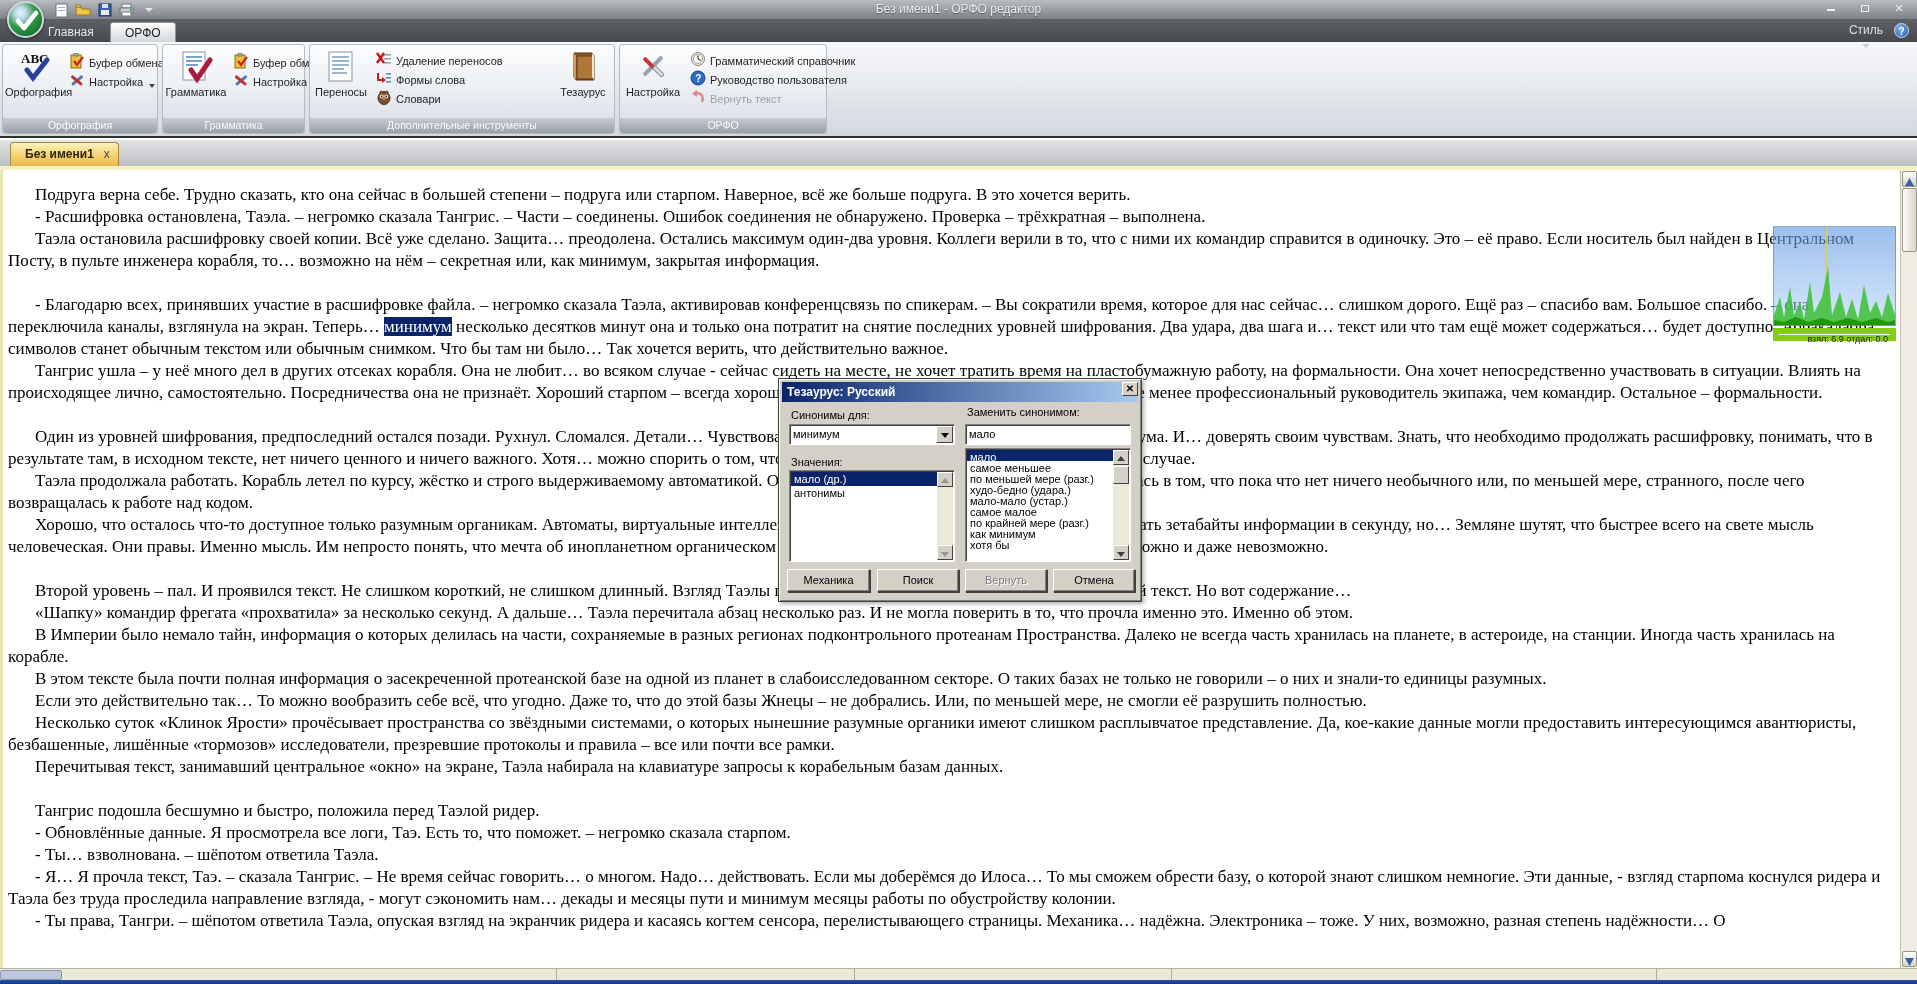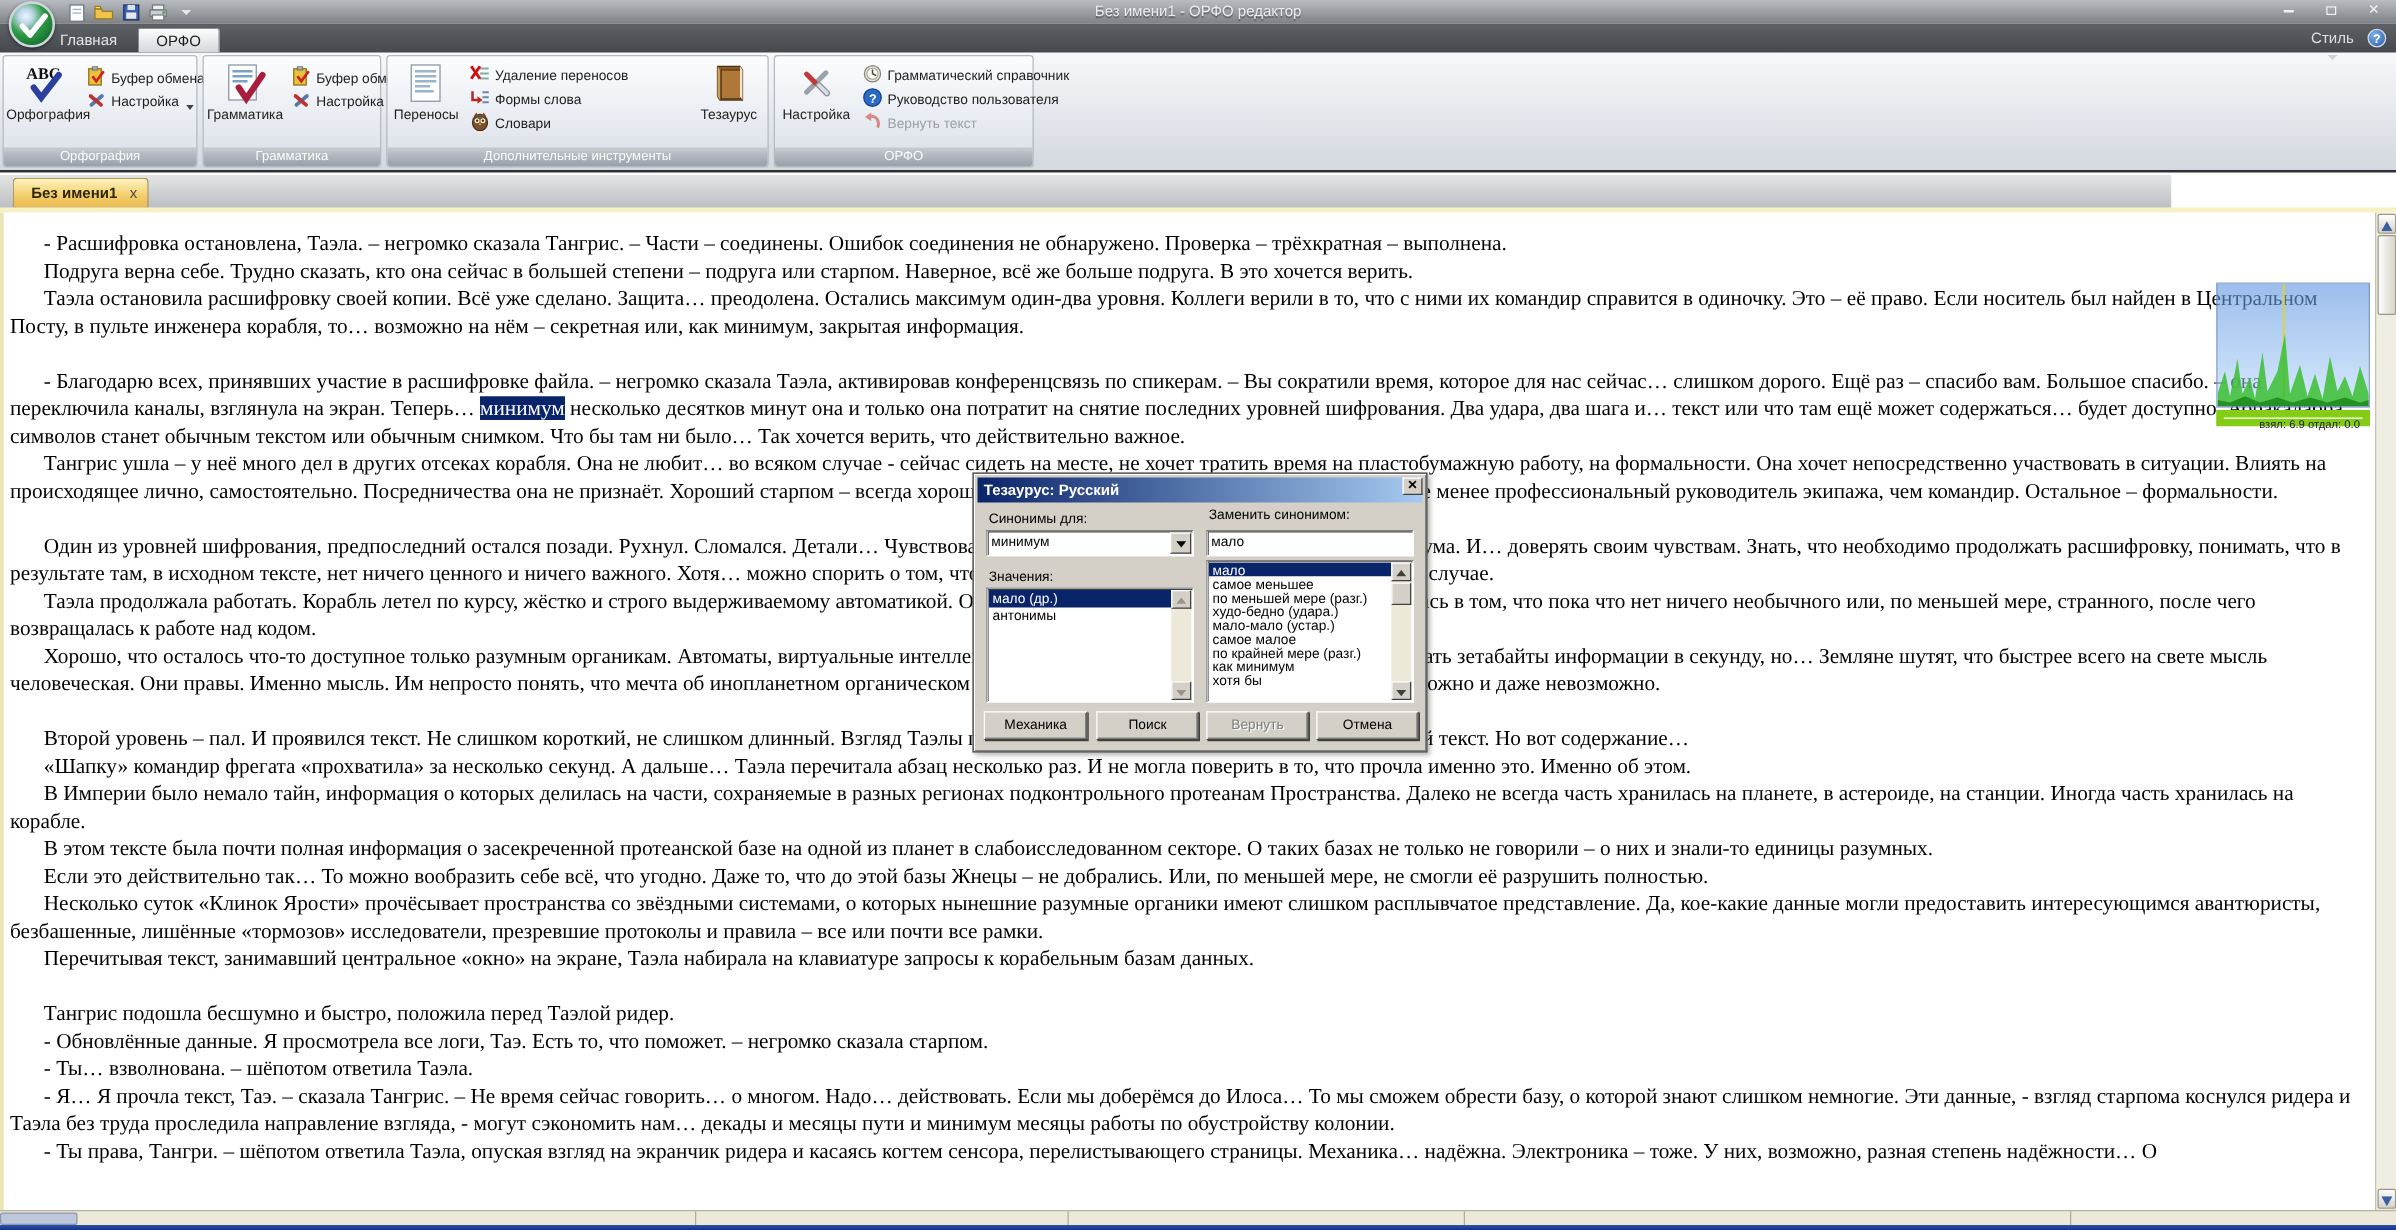--- a/index.html
+++ b/index.html
@@ -50,21 +50,21 @@
   .bigbtn .bicon { margin:2px auto 2px; width:34px; height:34px; }
   .bigbtn .blabel { line-height:12px; }
   .smallcol { position:absolute; top:5px; }
   .smallbtn { display:flex; align-items:flex-end; gap:4px; height:19px; font-size:11px; color:#1e1e1e; white-space:nowrap; }
   .smallbtn.disabled { color:#9aa0a6; }
   .sicon { width:16px; height:16px; flex:0 0 16px; }
   .dd-arrow { width:0; height:0; border-left:3px solid transparent; border-right:3px solid transparent;
     border-top:4px solid #444; margin-left:2px; }
 
   
-  #doctabrow { position:absolute; left:0; top:140px; width:1737px; height:26px;
+  #doctabrow { position:absolute; left:0; top:140px; width:1917px; height:26px;
     background:linear-gradient(#e3e4e6,#bcbfc2); z-index:27; }
   #doctab { position:absolute; left:10px; top:2px; height:24px; padding:0 8px 0 14px;
     background:linear-gradient(#fdf3bd,#f3cd6b 60%,#eaba4e); border:1px solid #a3893e; border-bottom:none;
     border-radius:4px 4px 0 0; font-size:12px; font-weight:bold; color:#2e2607; line-height:22px; display:flex; gap:10px;}
   #doctab .tab-close { font-weight:normal; color:#4a4a4a; font-size:12px; }
   #docstrip { position:absolute; left:0; top:166px; width:1917px; height:4px; background:#f5f1c2; z-index:26; }
 
   
   #docarea { position:absolute; left:0; top:170px; width:1900px; height:798px; background:#fff;
     border-left:3px solid #e9e5b5; z-index:1; overflow:hidden; }
@@ -385,22 +385,22 @@
 <div id="doctabrow">
   <div id="doctab">
     <span>Без имени1</span>
     <span class="tab-close">x</span>
   </div>
 </div>
 <div id="docstrip"></div>
 
 <div id="docarea">
   <div id="doc-text">
+      <p><span>Подруга верна себе. Трудно сказать, кто она сейчас в большей степени – подруга или старпом. Наверное, всё же больше подруга. В это хочется верить.</span></p>
       <p><span>- Расшифровка остановлена, Таэла. – негромко сказала Тангрис. – Части – соединены. Ошибок соединения не обнаружено. Проверка – трёхкратная – выполнена.</span></p>
-      <p><span>Подруга верна себе. Трудно сказать, кто она сейчас в большей степени – подруга или старпом. Наверное, всё же больше подруга. В это хочется верить.</span></p>
       <p><span>Таэла остановила расшифровку своей копии. Всё уже сделано. Защита… преодолена. Остались максимум один-два уровня. Коллеги верили в то, что с ними их командир справится в одиночку. Это – её право. Если носитель был найден в Центральном Посту, в пульте инженера корабля, то… возможно на нём – секретная или, как минимум, закрытая информация.</span></p>
       <p class="gap"><span>- Благодарю всех, принявших участие в расшифровке файла. – негромко сказала Таэла, активировав конференцсвязь по спикерам. – Вы сократили время, которое для нас сейчас… слишком дорого. Ещё раз – спасибо вам. Большое спасибо. – она переключила каналы, взглянула на экран. Теперь… </span><span class="hl">минимум</span><span> несколько десятков минут она и только она потратит на снятие последних уровней шифрования. Два удара, два шага и… текст или что там ещё может содержаться… будет доступно. Абракадабра символов станет обычным текстом или обычным снимком. Что бы там ни было… Так хочется верить, что действительно важное.</span></p>
       <p><span>Тангрис ушла – у неё много дел в других отсеках корабля. Она не любит… во всяком случае - сейчас сидеть на месте, не хочет тратить время на пластобумажную работу, на формальности. Она хочет непосредственно участвовать в ситуации. Влиять на происходящее лично, самостоятельно. Посредничества она не признаёт. Хороший старпом – всегда хороший командир. Потому что старший помощник – не менее профессиональный руководитель экипажа, чем командир. Остальное – формальности.</span></p>
       <p class="gap"><span>Один из уровней шифрования, предпоследний остался позади. Рухнул. Сломался. Детали… Чувствовать сопротивление кода. Ощущать силу своего разума. И… доверять своим чувствам. Знать, что необходимо продолжать расшифровку, понимать, что в результате там, в исходном тексте, нет ничего ценного и ничего важного. Хотя… можно спорить о том, что считать ценным и важным в данном конкретном случае.</span></p>
       <p><span>Таэла продолжала работать. Корабль летел по курсу, жёстко и строго выдерживаемому автоматикой. Она поглядывала на контрольные экраны, убеждалась в том, что пока что нет ничего необычного или, по меньшей мере, странного, после чего возвращалась к работе над кодом.</span></p>
       <p><span>Хорошо, что осталось что-то доступное только разумным органикам. Автоматы, виртуальные интеллекты умны, сильны, быстры и способны переработать зетабайты информации в секунду, но… Земляне шутят, что быстрее всего на свете мысль человеческая. Они правы. Именно мысль. Им непросто понять, что мечта об инопланетном органическом разуме стала реальностью, отрицать которую – сложно и даже невозможно.</span></p>
       <p class="gap"><span>Второй уровень – пал. И проявился текст. Не слишком короткий, не слишком длинный. Взгляд Таэлы побежал по строке. Символ за символом. Обычный текст. Но вот содержание…</span></p>
       <p><span>«Шапку» командир фрегата «прохватила» за несколько секунд. А дальше… Таэла перечитала абзац несколько раз. И не могла поверить в то, что прочла именно это. Именно об этом.</span></p>
       <p><span>В Империи было немало тайн, информация о которых делилась на части, сохраняемые в разных регионах подконтрольного протеанам Пространства. Далеко не всегда часть хранилась на планете, в астероиде, на станции. Иногда часть хранилась на корабле.</span></p>
       <p><span>В этом тексте была почти полная информация о засекреченной протеанской базе на одной из планет в слабоисследованном секторе. О таких базах не только не говорили – о них и знали-то единицы разумных.</span></p>

